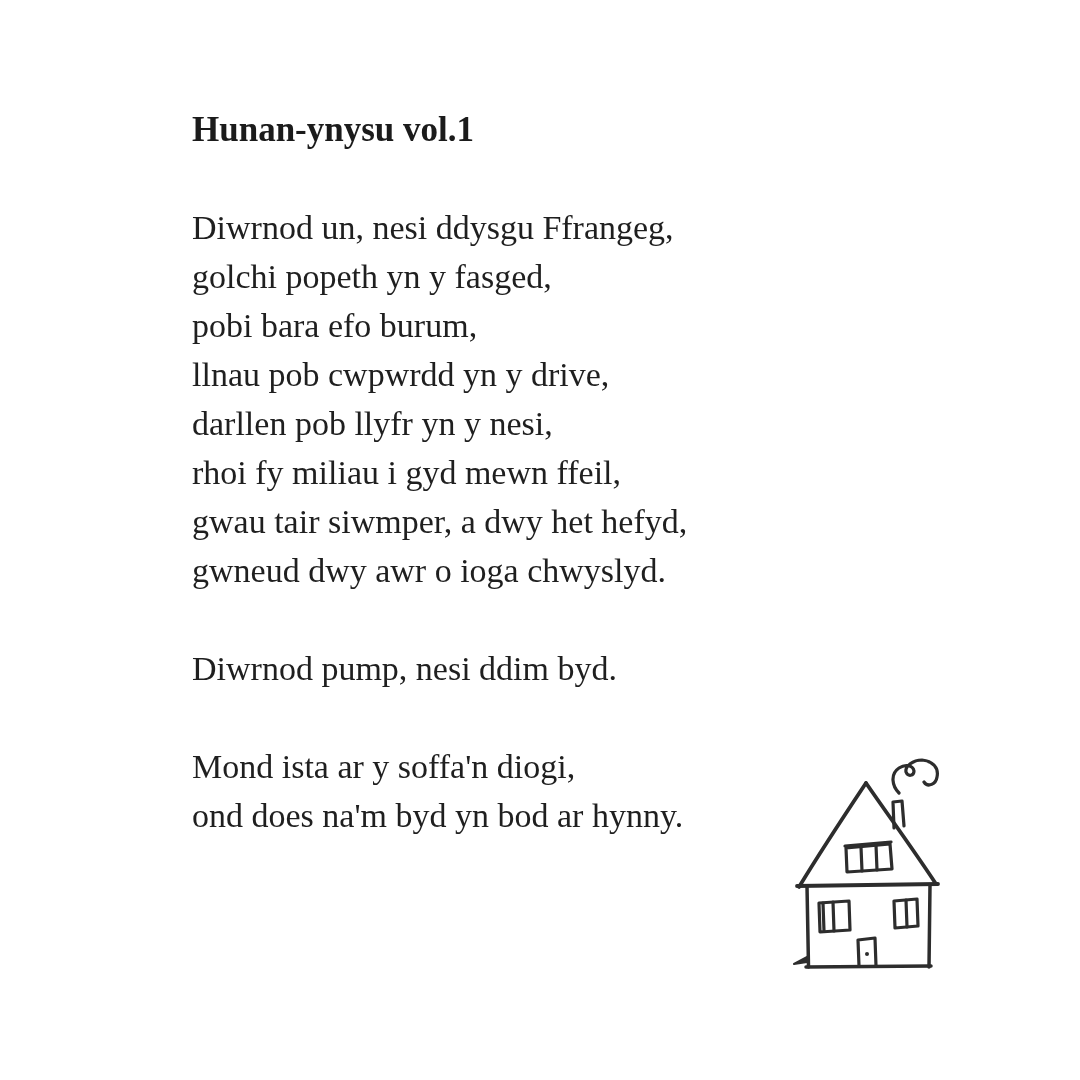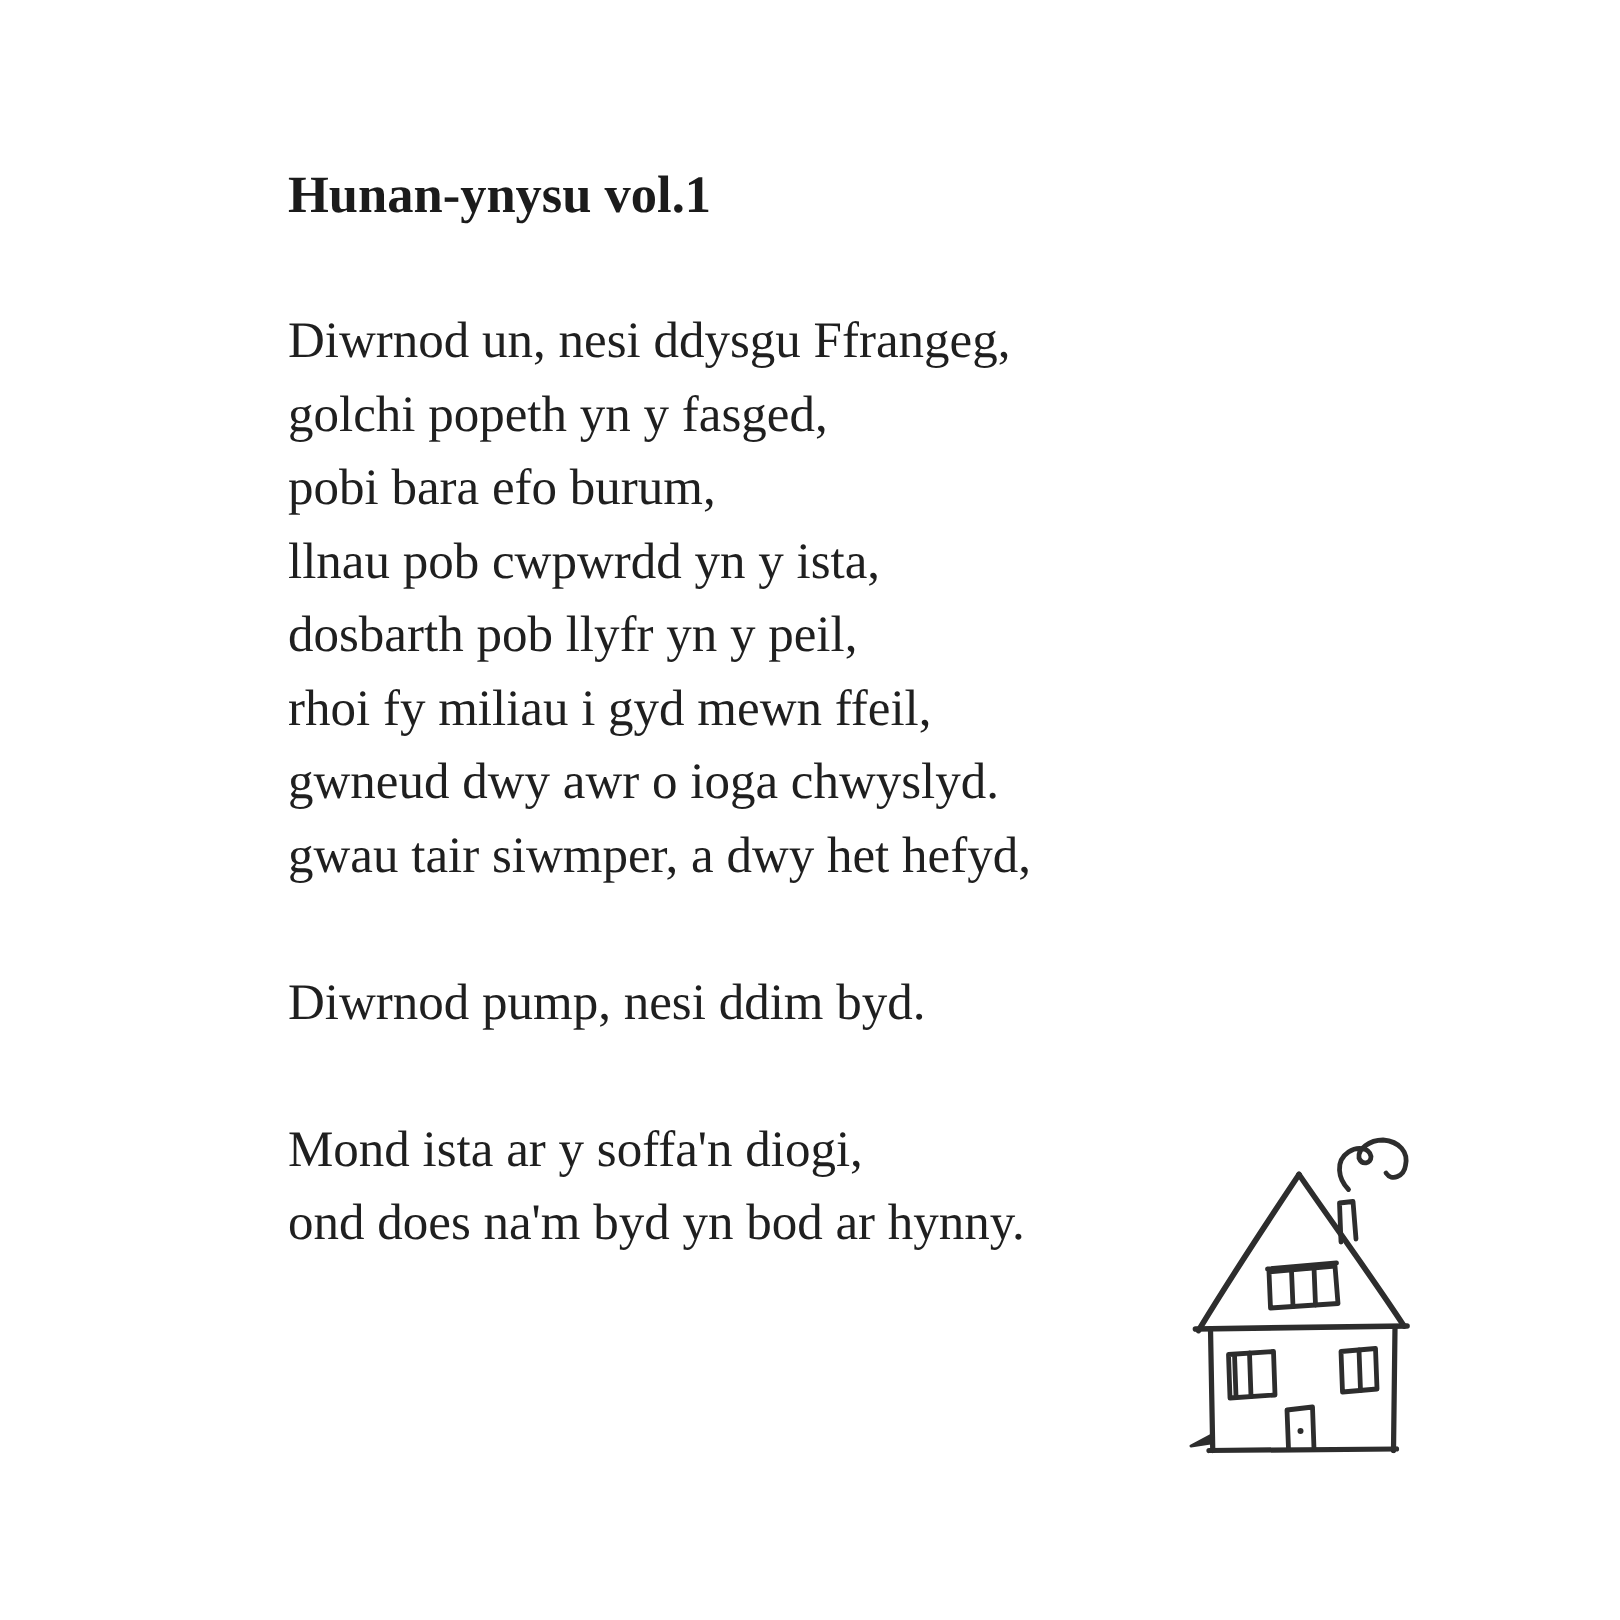--- a/index.html
+++ b/index.html
@@ -55,25 +55,25 @@
 
 <div class="canvas">
 
   <div class="poem">
     <h1 class="poem-title">Hunan-ynysu vol.1</h1>
     <div>
         <p class="stanza">
           <span class="line">Diwrnod un, nesi ddysgu Ffrangeg,</span>
           <span class="line">golchi popeth yn y fasged,</span>
           <span class="line">pobi bara efo burum,</span>
-          <span class="line">llnau pob cwpwrdd yn y ista,</span>
-          <span class="line">dosbarth pob llyfr yn y peil,</span>
+          <span class="line">llnau pob cwpwrdd yn y drive,</span>
+          <span class="line">darllen pob llyfr yn y nesi,</span>
           <span class="line">rhoi fy miliau i gyd mewn ffeil,</span>
+          <span class="line">gwau tair siwmper, a dwy het hefyd,</span>
           <span class="line">gwneud dwy awr o ioga chwyslyd.</span>
-          <span class="line">gwau tair siwmper, a dwy het hefyd,</span>
         </p>
         <p class="stanza">
           <span class="line">Diwrnod pump, nesi ddim byd.</span>
         </p>
         <p class="stanza">
           <span class="line">Mond ista ar y soffa'n diogi,</span>
           <span class="line">ond does na'm byd yn bod ar hynny.</span>
         </p>
       </div>
   </div>

